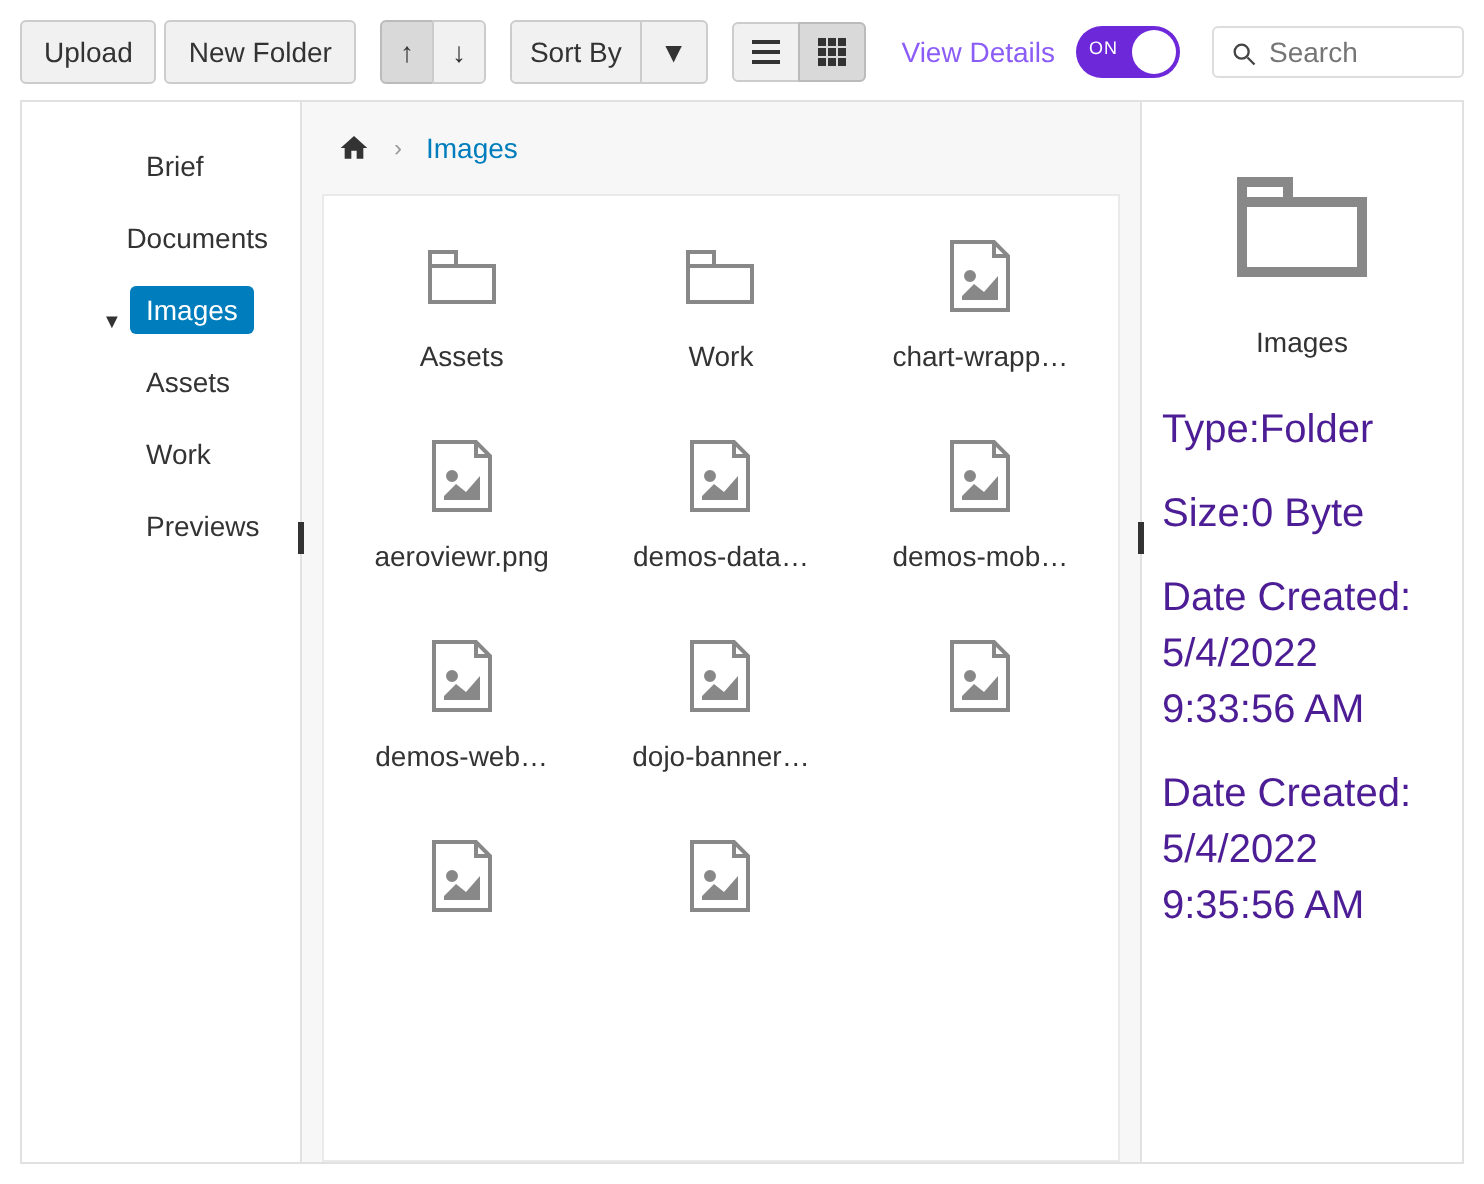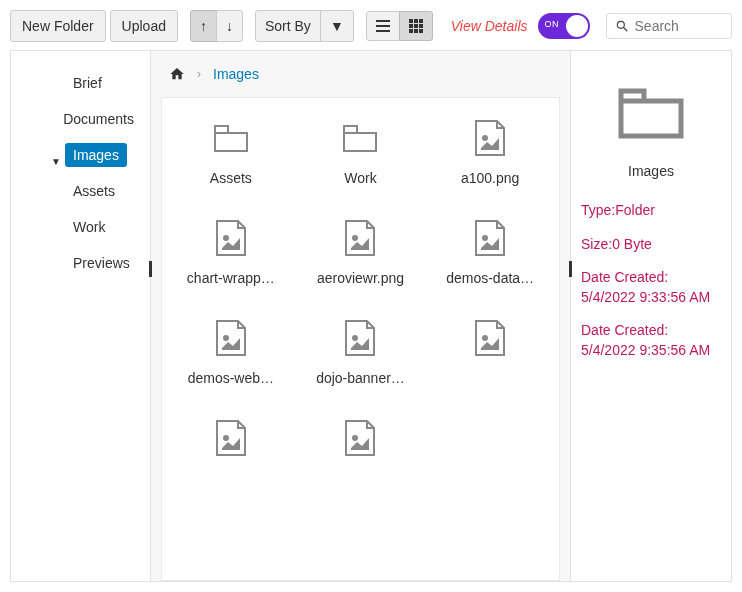--- a/index.html
+++ b/index.html
@@ -9,26 +9,26 @@
 
 .toolbar { display: flex; align-items: center; gap: 4px; padding: 2px 0 8px 0; }
 .btn { background: #f1f1f1; border: 1px solid #ccc; padding: 7px 11px; border-radius: 3px; cursor: pointer; font-size: 14px; color: #333; }
 .btn-group { display: flex; }
 .btn-group .btn { border-radius: 0; margin-left: -1px; padding: 7px 9px; }
 .btn-group .btn:first-child { border-radius: 3px 0 0 3px; margin-left: 0; }
 .btn-group .btn:last-child { border-radius: 0 3px 3px 0; }
 .btn.active { background: #d9d9d9; border-color: #bbb; }
 .spacer { width: 4px; }
 
-.vd-label { font-size: 14px; color: #ef4444; margin: 0 6px 0 14px; font-style: italic; }
+.vd-label { font-size: 14px; color: #8b5cf6; margin: 0 6px 0 14px; }
 .switch { width: 52px; height: 26px; background: #6d28d9; border-radius: 13px; position: relative; cursor: pointer; }
 .switch .on-txt { position: absolute; left: 7px; top: 6px; font-size: 9px; color: #fff; letter-spacing: 0.5px; }
 .switch .knob { position: absolute; right: 2px; top: 2px; width: 22px; height: 22px; background: #fff; border-radius: 50%; }
 
-.search { display: flex; align-items: center; border: 1px solid #ddd; border-radius: 3px; margin-left: 12px; padding: 4px 8px; flex: 1; min-width: 120px; max-width: 150px; }
+.search { display: flex; align-items: flex-end; border: 1px solid #ddd; border-radius: 3px; margin-left: 12px; padding: 4px 8px; flex: 1; min-width: 120px; max-width: 150px; }
 .search input { border: none; outline: none; font-size: 14px; width: 100%; color: #999; }
 .search .sicon { margin-right: 6px; color: #444; }
 
 .main { display: flex; flex: 1; border: 1px solid #e1e1e1; overflow: hidden; }
 .tree { width: 140px; border-right: 1px solid #e1e1e1; padding: 14px 0 0 0; overflow-y: auto; }
 .tree-item { display: flex; align-items: flex-end; padding: 6px 8px 6px 20px; cursor: pointer; font-size: 14px; color: #333; }
 .tree-item.level1 { padding-left: 40px; }
 .tree-item.level2 { padding-left: 54px; }
 .tree-item .exp { width: 10px; margin-right: 4px; font-size: 10px; color: #333; }
 .tree-item .txt { padding: 4px 8px; border-radius: 3px; }
@@ -52,32 +52,32 @@
 .grid-scroll::-webkit-scrollbar-thumb { background: #c7c7c7; border-radius: 5px; }
 .grid-scroll::-webkit-scrollbar-track { background: #eee; }
 
 .splitter { width: 3px; height: 16px; background: #333; position: absolute; top: 210px; }
 .splitter.left { left: -2px; }
 .splitter.right { right: -2px; }
 
 .details { width: 160px; padding: 30px 10px 10px 10px; overflow-y: auto; }
 .details .bigicon { display: flex; justify-content: center; margin-bottom: 20px; color: #888; }
 .details .title { text-align: center; font-size: 14px; margin-bottom: 22px; }
-.details .row { font-size: 14px; color: #be185d; margin-bottom: 14px; line-height: 1.4; margin-top: 12px; }
+.details .row { font-size: 20px; color: #4c1d95; margin-bottom: 14px; line-height: 1.4; margin-top: 12px; }
 
 svg { display: block; }
 </style>
 </head>
 <body>
 
 <div class="app">
 
   <div class="toolbar">
+    <button class="btn">Upload</button>
     <button class="btn">New Folder</button>
-    <button class="btn">Upload</button>
     <div class="spacer"></div>
     <div class="btn-group">
       <button class="btn active">
         <span>↑</span>
       </button>
       <button class="btn">
         <span>↓</span>
       </button>
     </div>
     <div class="spacer"></div>
@@ -194,31 +194,20 @@
               </div>
               <div class="item">
                 <div class="icn">
                   <svg width="34" height="40" viewBox="0 0 34 40" fill="none" stroke="#888" stroke-width="2">
                     <path d="M3 3 H24 L31 10 V37 H3 Z"></path>
                     <path d="M24 3 V10 H31"></path>
                     <circle cx="12" cy="20" r="2" fill="#888"></circle>
                     <path d="M8 30 L14 24 L19 28 L26 20 V32 H8 Z" fill="#888" stroke="none"></path>
                   </svg>
                 </div>
-                <div class="name">a100.png</div>
-              </div>
-              <div class="item">
-                <div class="icn">
-                  <svg width="34" height="40" viewBox="0 0 34 40" fill="none" stroke="#888" stroke-width="2">
-                    <path d="M3 3 H24 L31 10 V37 H3 Z"></path>
-                    <path d="M24 3 V10 H31"></path>
-                    <circle cx="12" cy="20" r="2" fill="#888"></circle>
-                    <path d="M8 30 L14 24 L19 28 L26 20 V32 H8 Z" fill="#888" stroke="none"></path>
-                  </svg>
-                </div>
                 <div class="name">chart-wrapp…</div>
               </div>
               <div class="item">
                 <div class="icn">
                   <svg width="34" height="40" viewBox="0 0 34 40" fill="none" stroke="#888" stroke-width="2">
                     <path d="M3 3 H24 L31 10 V37 H3 Z"></path>
                     <path d="M24 3 V10 H31"></path>
                     <circle cx="12" cy="20" r="2" fill="#888"></circle>
                     <path d="M8 30 L14 24 L19 28 L26 20 V32 H8 Z" fill="#888" stroke="none"></path>
                   </svg>
@@ -228,20 +217,31 @@
               <div class="item">
                 <div class="icn">
                   <svg width="34" height="40" viewBox="0 0 34 40" fill="none" stroke="#888" stroke-width="2">
                     <path d="M3 3 H24 L31 10 V37 H3 Z"></path>
                     <path d="M24 3 V10 H31"></path>
                     <circle cx="12" cy="20" r="2" fill="#888"></circle>
                     <path d="M8 30 L14 24 L19 28 L26 20 V32 H8 Z" fill="#888" stroke="none"></path>
                   </svg>
                 </div>
                 <div class="name">demos-data…</div>
+              </div>
+              <div class="item">
+                <div class="icn">
+                  <svg width="34" height="40" viewBox="0 0 34 40" fill="none" stroke="#888" stroke-width="2">
+                    <path d="M3 3 H24 L31 10 V37 H3 Z"></path>
+                    <path d="M24 3 V10 H31"></path>
+                    <circle cx="12" cy="20" r="2" fill="#888"></circle>
+                    <path d="M8 30 L14 24 L19 28 L26 20 V32 H8 Z" fill="#888" stroke="none"></path>
+                  </svg>
+                </div>
+                <div class="name">demos-mob…</div>
               </div>
               <div class="item">
                 <div class="icn">
                   <svg width="34" height="40" viewBox="0 0 34 40" fill="none" stroke="#888" stroke-width="2">
                     <path d="M3 3 H24 L31 10 V37 H3 Z"></path>
                     <path d="M24 3 V10 H31"></path>
                     <circle cx="12" cy="20" r="2" fill="#888"></circle>
                     <path d="M8 30 L14 24 L19 28 L26 20 V32 H8 Z" fill="#888" stroke="none"></path>
                   </svg>
                 </div>

